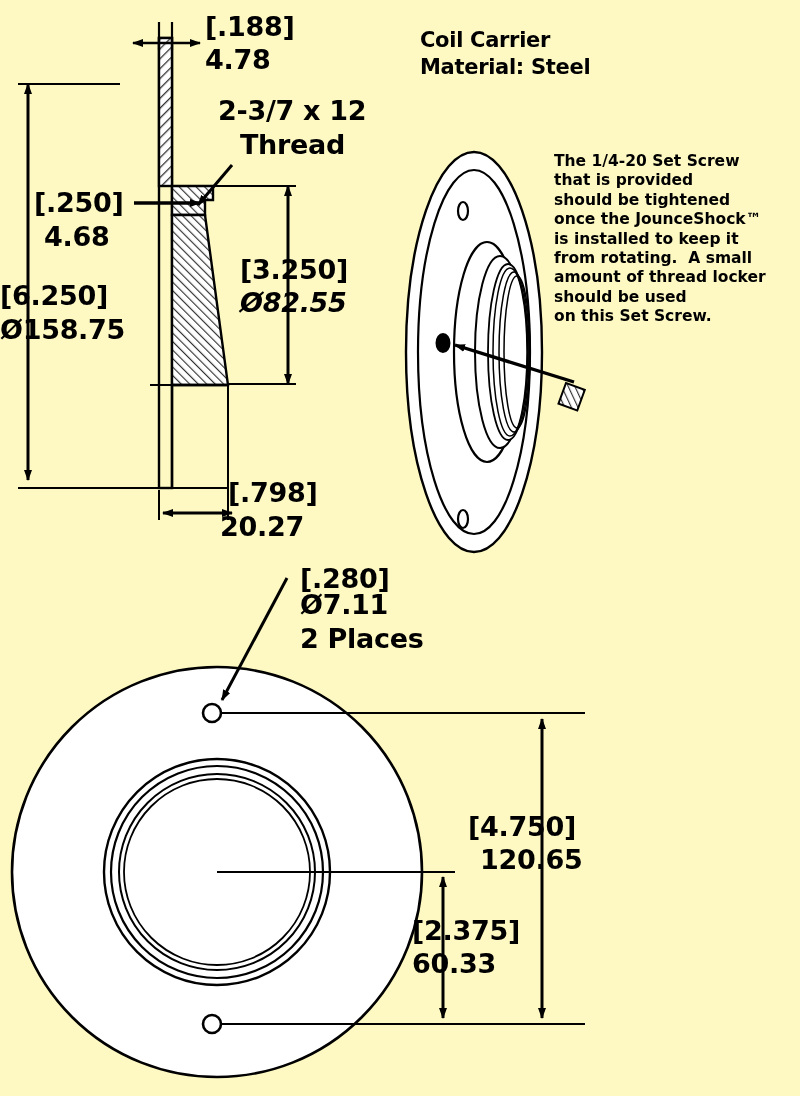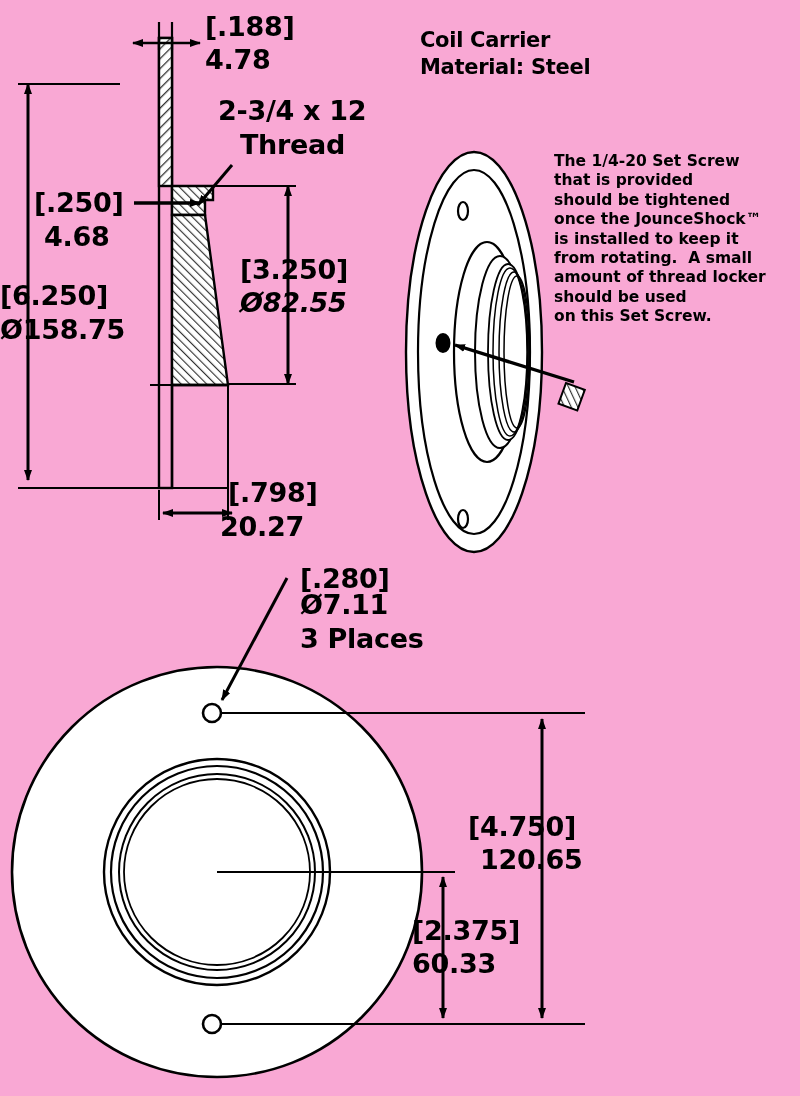--- a/index.html
+++ b/index.html
@@ -7,21 +7,21 @@
     padding: 0;
     background: #ffffff;
   }
   body {
     font-family: "DejaVu Sans", sans-serif;
   }
   #sheet {
     position: relative;
     width: 800px;
     height: 1096px;
-    background: #f9a8d4;
+    background: #fef9c3;
     overflow: hidden;
   }
   .lbl {
     position: absolute;
     font-family: "DejaVu Sans", sans-serif;
     font-weight: bold;
     color: #000000;
     white-space: pre;
     line-height: 1.12;
     letter-spacing: -0.3px;
@@ -140,21 +140,21 @@
       <path d="M287,578 L222,700" stroke="#000" stroke-width="3" marker-end="url(#arrHead)"></path>
     </g>
   </svg>
 
   <div class="lbl big" style="left:205px; top:12px;">[.188]</div>
   <div class="lbl big" style="left:205px; top:45px;">4.78</div>
 
   <div class="lbl mid" style="left:420px; top:29px;">Coil Carrier</div>
   <div class="lbl mid" style="left:420px; top:56px;">Material: Steel</div>
 
-  <div class="lbl big" style="left:218px; top:96px;">2-3/4 x 12</div>
+  <div class="lbl big" style="left:218px; top:96px;">2-3/7 x 12</div>
   <div class="lbl big" style="left:240px; top:130px;">Thread</div>
 
   <div class="lbl small" style="left:554px; top:152px;">The 1/4-20 Set Screw
 that is provided
 should be tightened
 once the JounceShock™
 is installed to keep it
 from rotating.  A small
 amount of thread locker
 should be used
@@ -167,21 +167,21 @@
   <div class="lbl big" style="left:240px; top:288px;font-style:italic;">Ø82.55</div>
 
   <div class="lbl big" style="left:0px; top:281px;">[6.250]</div>
   <div class="lbl big" style="left:0px; top:315px;">Ø158.75</div>
 
   <div class="lbl big" style="left:228px; top:478px;">[.798]</div>
   <div class="lbl big" style="left:220px; top:512px;">20.27</div>
 
   <div class="lbl big" style="left:300px; top:564px;">[.280]</div>
   <div class="lbl big" style="left:300px; top:590px;">Ø7.11</div>
-  <div class="lbl big" style="left:300px; top:624px;">3 Places</div>
+  <div class="lbl big" style="left:300px; top:624px;">2 Places</div>
 
   <div class="lbl big" style="left:468px; top:812px;">[4.750]</div>
   <div class="lbl big" style="left:480px; top:845px;">120.65</div>
 
   <div class="lbl big" style="left:412px; top:916px;">[2.375]</div>
   <div class="lbl big" style="left:412px; top:949px;">60.33</div>
 
 </div>
 
 </body></html>

